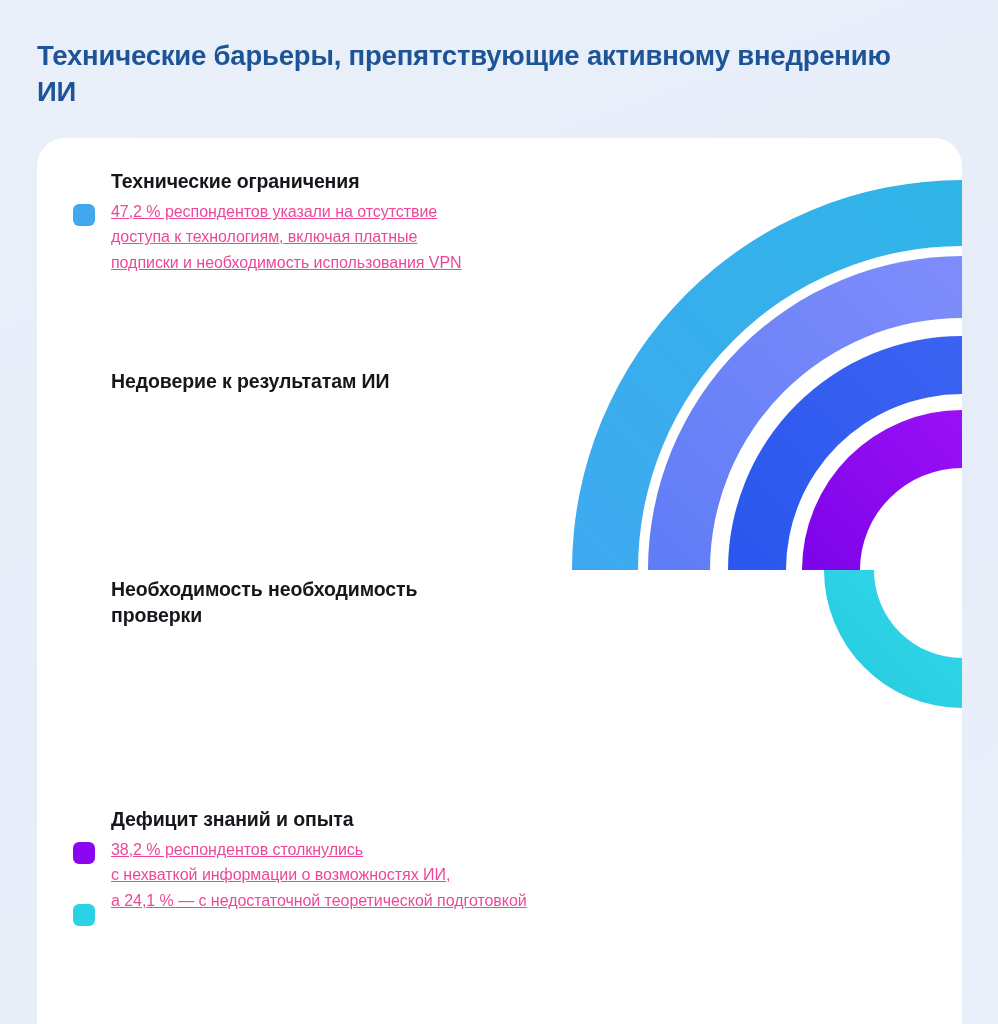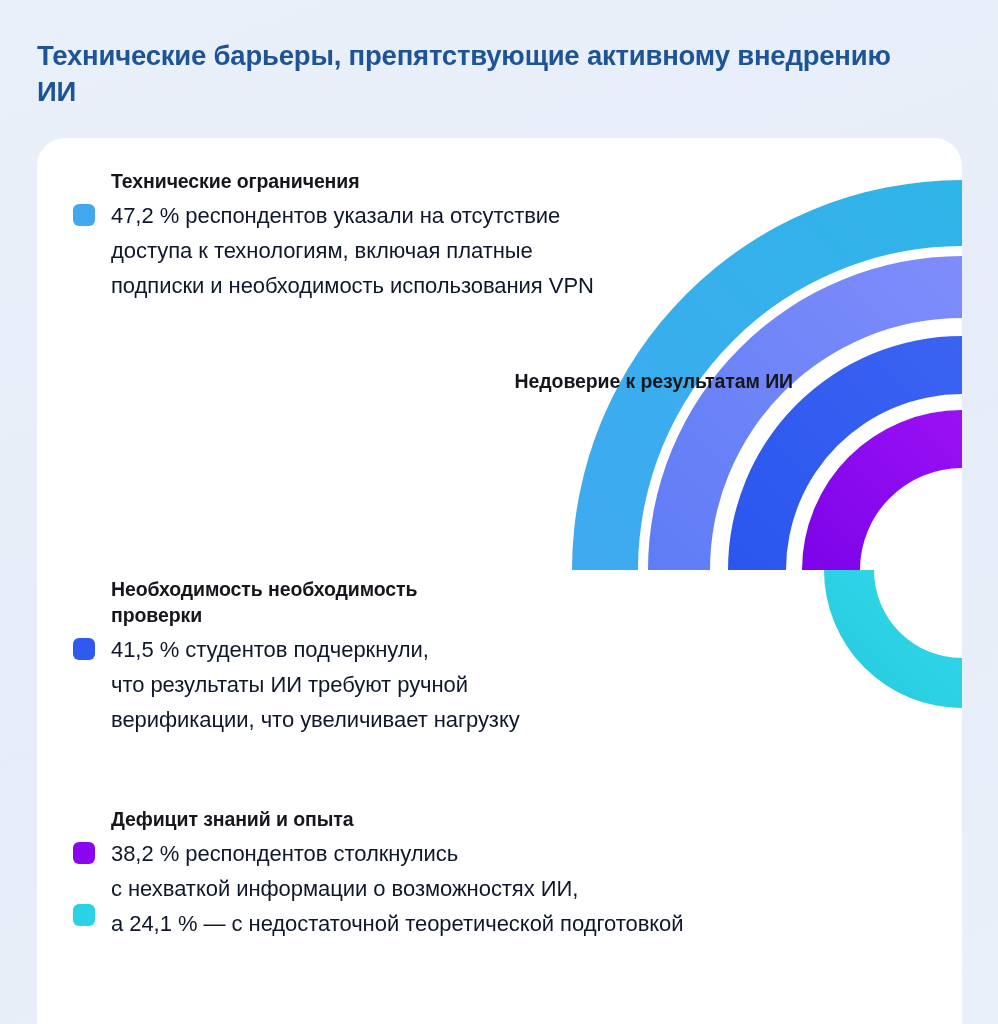--- a/index.html
+++ b/index.html
@@ -92,29 +92,30 @@
     width: 22px;
     height: 22px;
     border-radius: 6px;
   }
   .sw-1 { top: 5px; }
   .sw-2 { top: 5px; }
   .sw-3 { top: 5px; }
   .sw-4 { top: 5px; }
   .sw-5 { top: 67px; }
   .block-text {
-    font-size: 22px;
+    font-size: 16px;
     line-height: 1.58;
-    color: #0f172a;
+    color: #ec4899;
     white-space: pre-line;
     letter-spacing: -0.05px;
+    text-decoration: underline;
   }
 
   .b1 { top: 30px; }
-  .b2 { top: 230px; text-align: right; }
+  .b2 { top: 230px; }
   .b3 { top: 438px; }
   .b4 { top: 668px; }
   .b4 .block-body { padding-left: 38px; }
 </style>
 </head>
 <body>
 
 <div class="page">
 
   <div class="page-title">Технические барьеры, препятствующие активному внедрению ИИ</div>
@@ -170,26 +171,20 @@
         </div>
       </div>
 
       <div class="block b2">
         <div class="block-title">Недоверие к результатам ИИ</div>
       </div>
 
       <div class="block b3">
         <div class="block-title" style="white-space:pre-line">Необходимость необходимость
 проверки</div>
-        <div class="block-body">
-          <span class="swatch sw-3" style="background:#3059f0"></span>
-          <div class="block-text">41,5 % студентов подчеркнули,
-что результаты ИИ требуют ручной
-верификации, что увеличивает нагрузку</div>
-        </div>
       </div>
 
       <div class="block b4">
         <div class="block-title">Дефицит знаний и опыта</div>
         <div class="block-body">
           <span class="swatch sw-4" style="background:#8a06ef"></span>
           <span class="swatch sw-5" style="background:#2ad2e6"></span>
           <div class="block-text">38,2 % респондентов столкнулись
 с нехваткой информации о возможностях ИИ,
 а 24,1 % — с недостаточной теоретической подготовкой</div>

